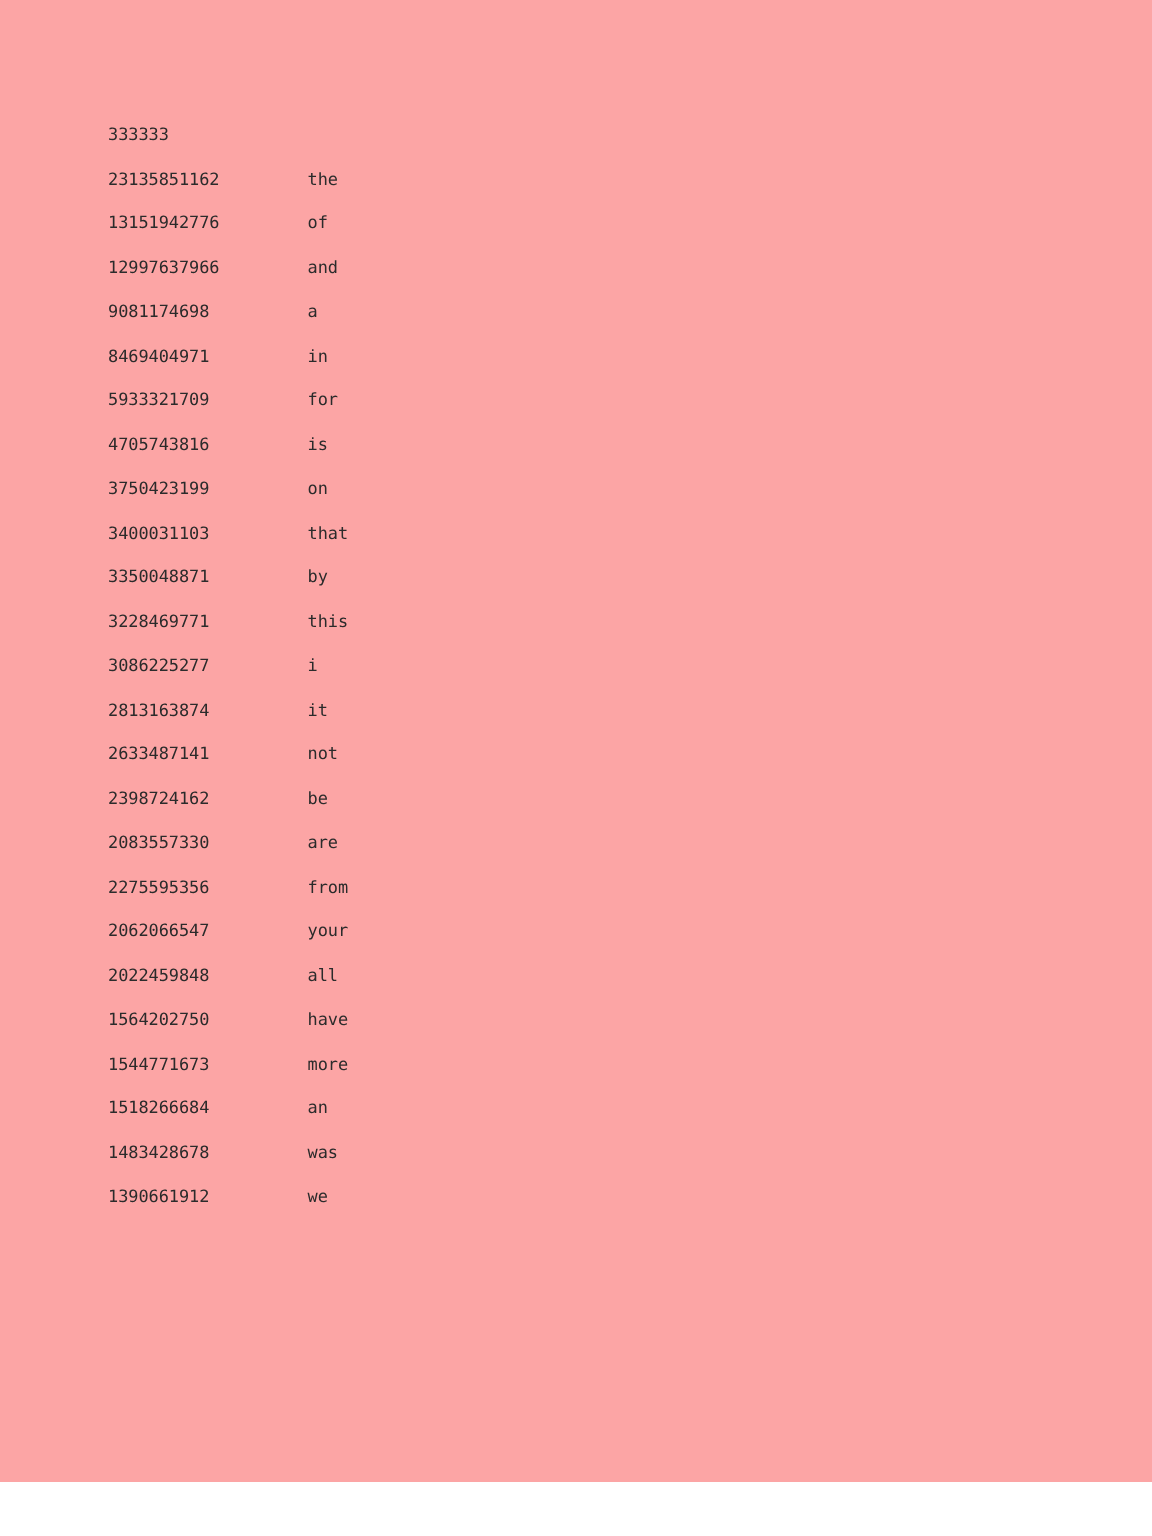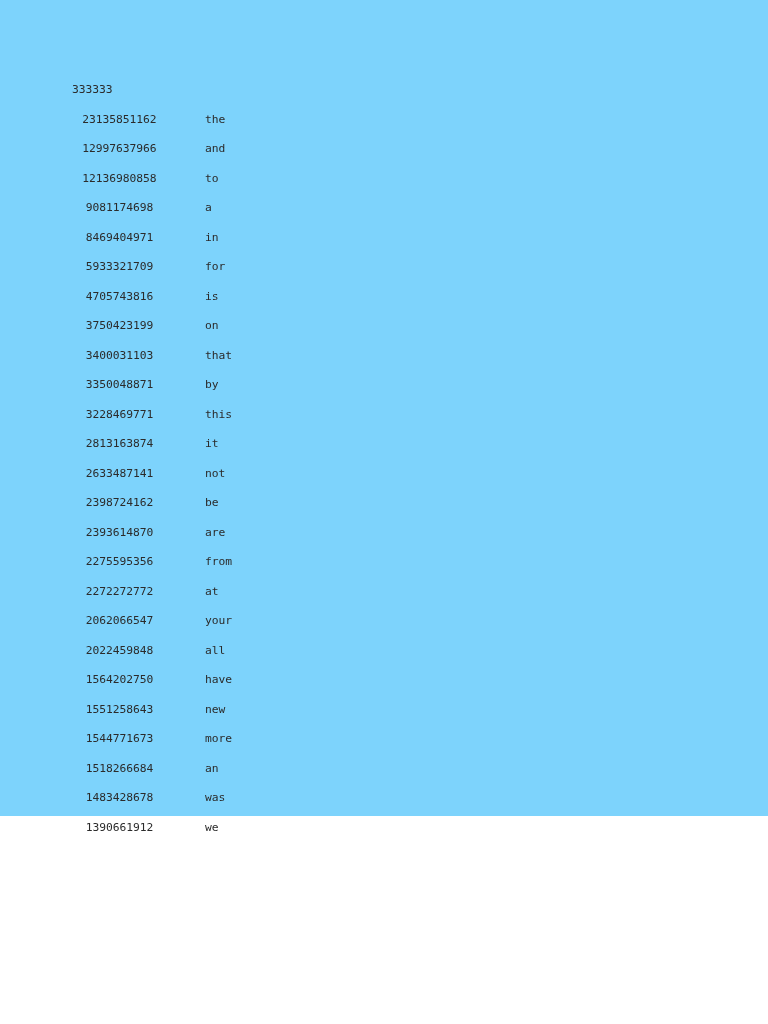--- a/index.html
+++ b/index.html
@@ -12,22 +12,22 @@
     width: 768px;
     height: 1024px;
     overflow: hidden;
     font-family: "DejaVu Sans Mono", "Liberation Mono", monospace;
     color: #2b2b2b;
   }
 
   #page {
     position: relative;
     width: 768px;
-    height: 816px;
-    background: #7dd3fc;
+    height: 988px;
+    background: #fca5a5;
   }
 
   #listing {
     position: absolute;
     left: 72px;
     top: 72px;
     font-family: "DejaVu Sans Mono", "Liberation Mono", monospace;
     font-size: 11.3px;
     line-height: 14.75px;
     letter-spacing: -0.05px;
@@ -42,59 +42,58 @@
   }
 
   .row {
     display: block;
     white-space: pre;
   }
 
   .count {
     display: inline-block;
     width: 95px;
-    text-align: center;
+    text-align: left;
     white-space: pre;
   }
 
   .gap {
     display: inline-block;
     width: 38px;
     white-space: pre;
   }
 
   .word {
     display: inline;
     white-space: pre;
   }
 </style>
 </head>
 <body>
 
 <div id="page">
   <pre id="listing"><span class="header-line">333333</span><span id="rows-container"><span class="row">
 <span class="count">23135851162</span><span class="gap"> </span><span class="word">the</span></span><span class="row">
+<span class="count">13151942776</span><span class="gap"> </span><span class="word">of</span></span><span class="row">
 <span class="count">12997637966</span><span class="gap"> </span><span class="word">and</span></span><span class="row">
-<span class="count">12136980858</span><span class="gap"> </span><span class="word">to</span></span><span class="row">
 <span class="count">9081174698</span><span class="gap"> </span><span class="word">a</span></span><span class="row">
 <span class="count">8469404971</span><span class="gap"> </span><span class="word">in</span></span><span class="row">
 <span class="count">5933321709</span><span class="gap"> </span><span class="word">for</span></span><span class="row">
 <span class="count">4705743816</span><span class="gap"> </span><span class="word">is</span></span><span class="row">
 <span class="count">3750423199</span><span class="gap"> </span><span class="word">on</span></span><span class="row">
 <span class="count">3400031103</span><span class="gap"> </span><span class="word">that</span></span><span class="row">
 <span class="count">3350048871</span><span class="gap"> </span><span class="word">by</span></span><span class="row">
 <span class="count">3228469771</span><span class="gap"> </span><span class="word">this</span></span><span class="row">
+<span class="count">3086225277</span><span class="gap"> </span><span class="word">i</span></span><span class="row">
 <span class="count">2813163874</span><span class="gap"> </span><span class="word">it</span></span><span class="row">
 <span class="count">2633487141</span><span class="gap"> </span><span class="word">not</span></span><span class="row">
 <span class="count">2398724162</span><span class="gap"> </span><span class="word">be</span></span><span class="row">
-<span class="count">2393614870</span><span class="gap"> </span><span class="word">are</span></span><span class="row">
+<span class="count">2083557330</span><span class="gap"> </span><span class="word">are</span></span><span class="row">
 <span class="count">2275595356</span><span class="gap"> </span><span class="word">from</span></span><span class="row">
-<span class="count">2272272772</span><span class="gap"> </span><span class="word">at</span></span><span class="row">
 <span class="count">2062066547</span><span class="gap"> </span><span class="word">your</span></span><span class="row">
 <span class="count">2022459848</span><span class="gap"> </span><span class="word">all</span></span><span class="row">
 <span class="count">1564202750</span><span class="gap"> </span><span class="word">have</span></span><span class="row">
-<span class="count">1551258643</span><span class="gap"> </span><span class="word">new</span></span><span class="row">
 <span class="count">1544771673</span><span class="gap"> </span><span class="word">more</span></span><span class="row">
 <span class="count">1518266684</span><span class="gap"> </span><span class="word">an</span></span><span class="row">
 <span class="count">1483428678</span><span class="gap"> </span><span class="word">was</span></span><span class="row">
 <span class="count">1390661912</span><span class="gap"> </span><span class="word">we</span></span><span class="row">
 </span></span></pre>
 </div>
 
 </body></html>

